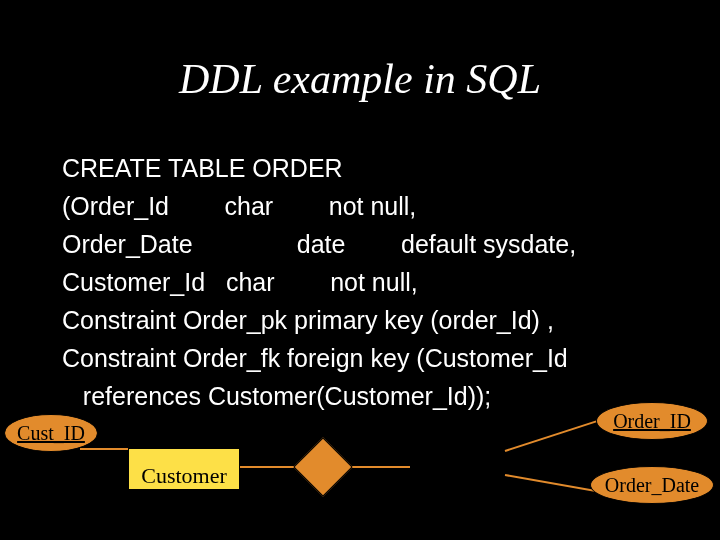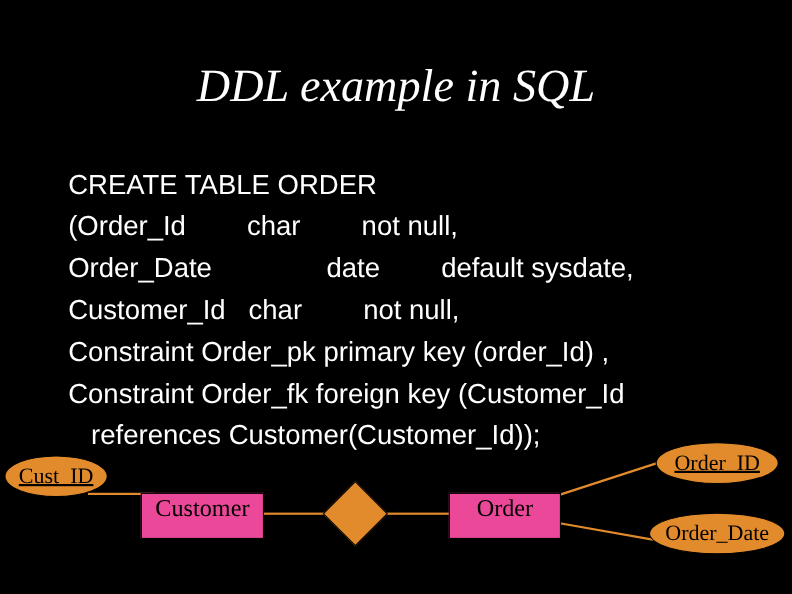--- a/index.html
+++ b/index.html
@@ -55,27 +55,27 @@
     font-family: "Times New Roman", Times, serif;
     font-size: 20px;
     display: flex;
     align-items: center;
     justify-content: center;
     text-align: center;
   }
   .ellipse .u { text-decoration: underline; }
   .rect {
     position: absolute;
-    background: #ec4899;
+    background: #fde047;
     border: 1px solid #000;
     color: #000;
     font-family: "Times New Roman", Times, serif;
     font-size: 22px;
     display: flex;
-    align-items: flex-start;
+    align-items: flex-end;
     justify-content: center;
   }
   .diamond {
     position: absolute;
     background: #e28b2c;
     border: 1px solid #000;
     transform: rotate(45deg);
   }
   .connector {
     position: absolute;
@@ -109,23 +109,20 @@
     <div class="ellipse" style="left:4px; top:6px; width:92px; height:36px;">
       <span class="u">Cust_ID</span>
     </div>
 
     <div class="rect" style="left:128px; top:40px; width:110px; height:40px;">
       <span>Customer</span>
     </div>
 
     <div class="diamond" style="left:302px; top:38px; width:40px; height:40px;"></div>
 
-    <div class="rect" style="left:408px; top:40px; width:100px; height:40px;">
-      <span>Order</span>
-    </div>
 
     <div class="ellipse" style="left:590px; top:58px; width:122px; height:36px;">
       <span>Order_Date</span>
     </div>
 
     <div class="ellipse" style="left:596px; top:-6px; width:110px; height:36px;">
       <span class="u">Order_ID</span>
     </div>
 
   </div>

